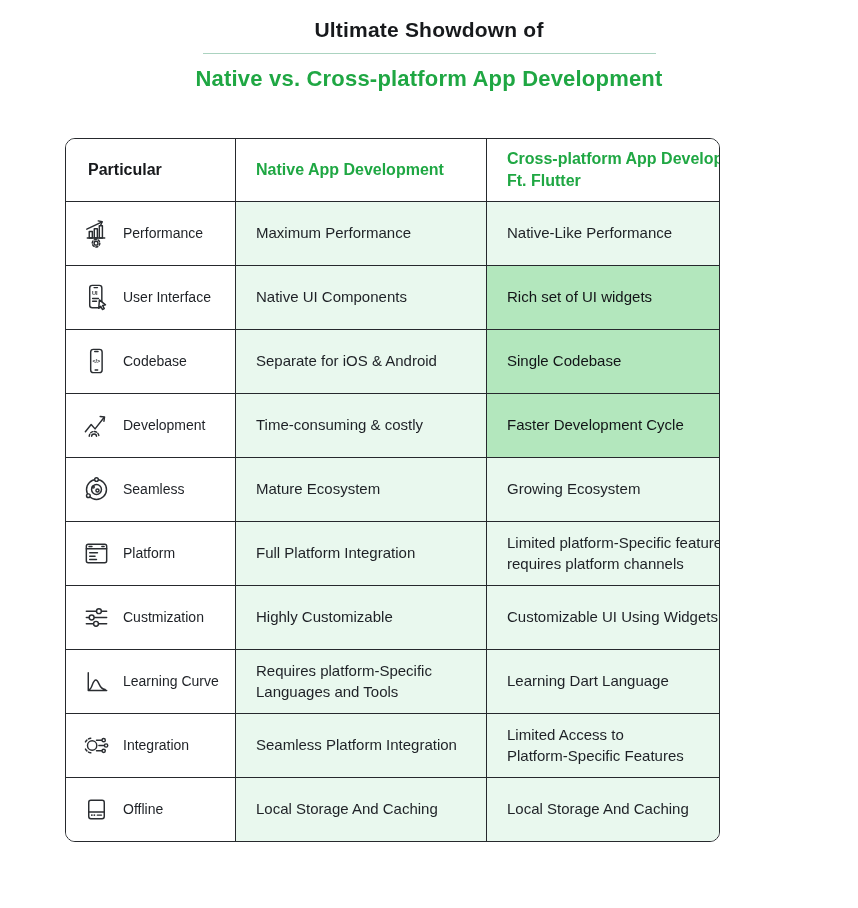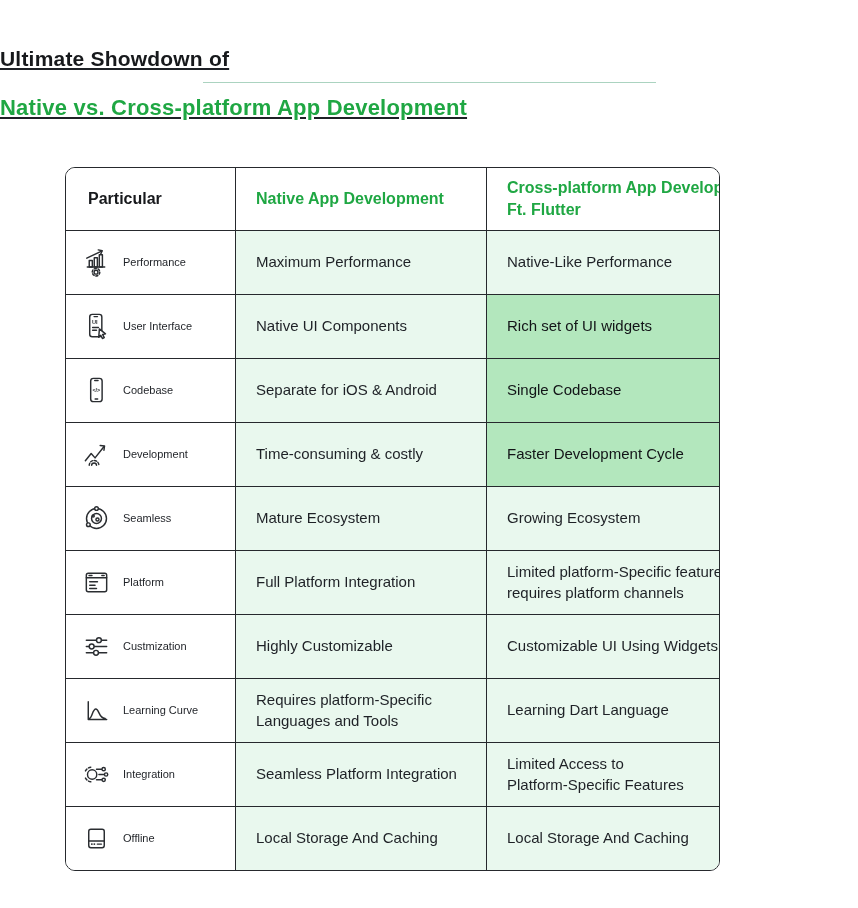--- a/index.html
+++ b/index.html
@@ -11,21 +11,21 @@
     --divider:#ABD3C0;
   }
   *{box-sizing:border-box;margin:0;padding:0;}
   html,body{background:#ffffff;}
   body{
     width:858px;height:908px;
     font-family:"Liberation Sans", sans-serif;
     color:var(--ink);
     overflow:hidden;
   }
-  .header{ padding-top:47px;text-decoration:underline; }
+  .header{ text-align:center; padding-top:18px; }
   .title-main{
     font-size:21px; font-weight:700; color:#17191C; letter-spacing:.2px;
   }
   .title-divider{
     width:453px; height:1px; background:var(--divider);
     margin:11px auto 12px auto;
   }
   .title-sub{
     font-size:22px; font-weight:700; color:var(--green); letter-spacing:.2px;
   }
@@ -54,21 +54,21 @@
   .trow.head .cell{ min-height:62px; background:#fff; font-size:16px; font-weight:700; }
   .cell.c1{ background:#fff; padding-left:14px; gap:11px; }
   .trow.head .cell.c1{ padding-left:22px; color:#17191C; }
   .cell.c2, .cell.c3{
     background:var(--cell-light);
     border-left:1px solid var(--border);
     padding:8px 14px 8px 20px;
   }
   .trow.head .cell.c2, .trow.head .cell.c3{ background:#fff; color:var(--green); }
   .cell.hl{ background:var(--cell-hl); font-weight:400; color:#121417; }
-  .feature-label{ font-size:11px; }
+  .feature-label{ font-size:14px; }
   .icon{ display:inline-flex; width:32px; height:32px; align-items:center; justify-content:center; flex:0 0 32px; }
   .icon svg{ width:31px; height:31px; stroke:#2A2D31; stroke-width:1.5; fill:none; stroke-linecap:round; stroke-linejoin:round; }
   .icon svg .fill{ fill:#2A2D31; stroke:none; }
   .icon svg .wfill{ fill:#ffffff; }
   .icon svg text{ fill:#2A2D31; stroke:none; font-family:"Liberation Sans",sans-serif; font-weight:700; }
 </style>
 </head>
 <body>
 
 <div class="header">

